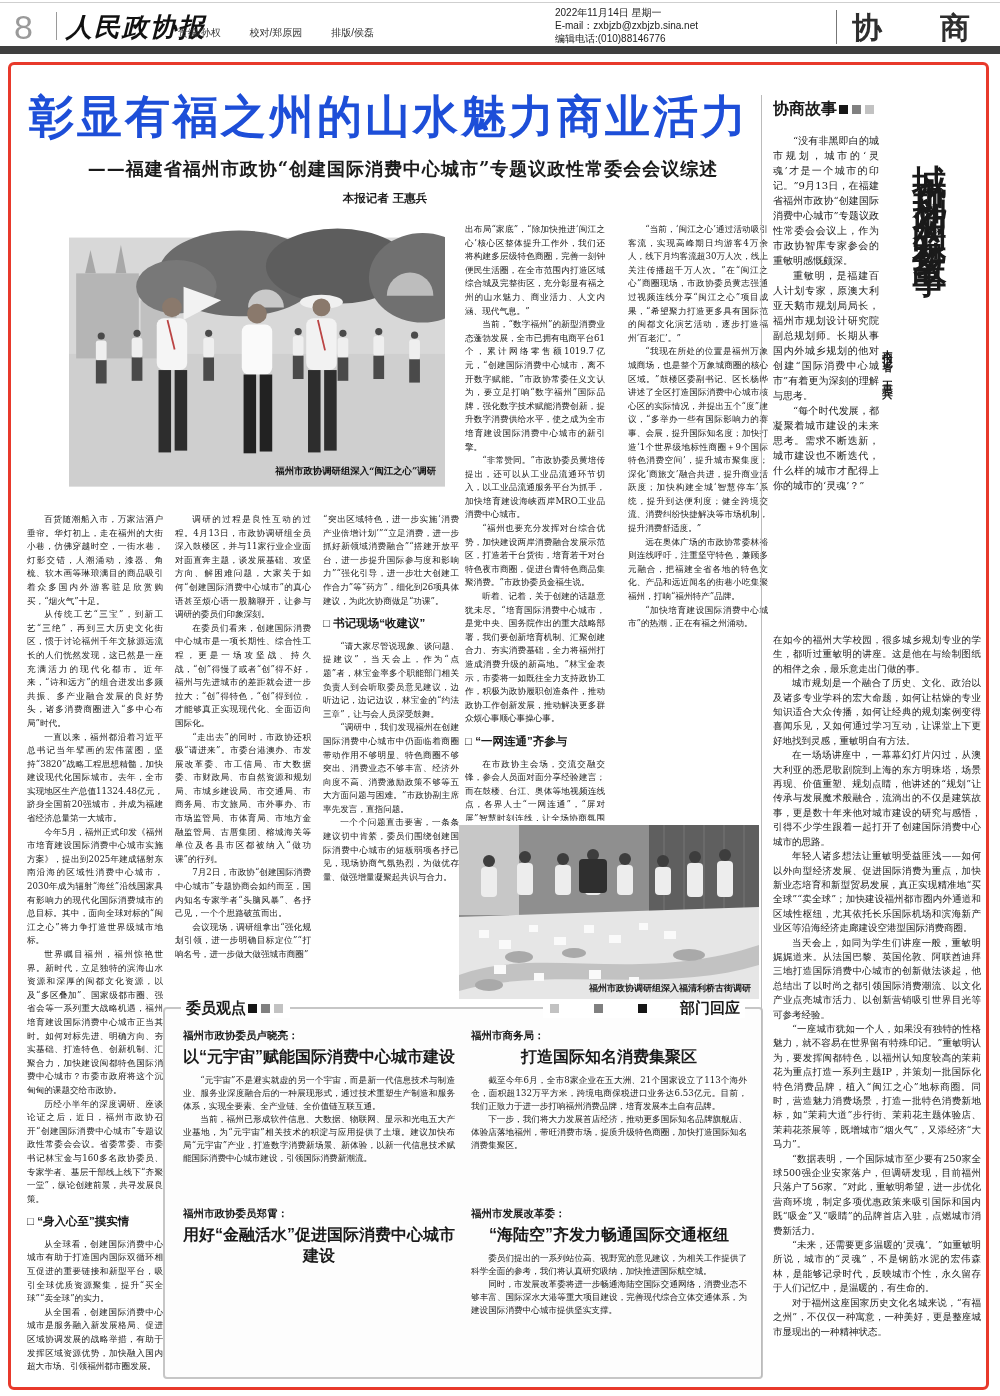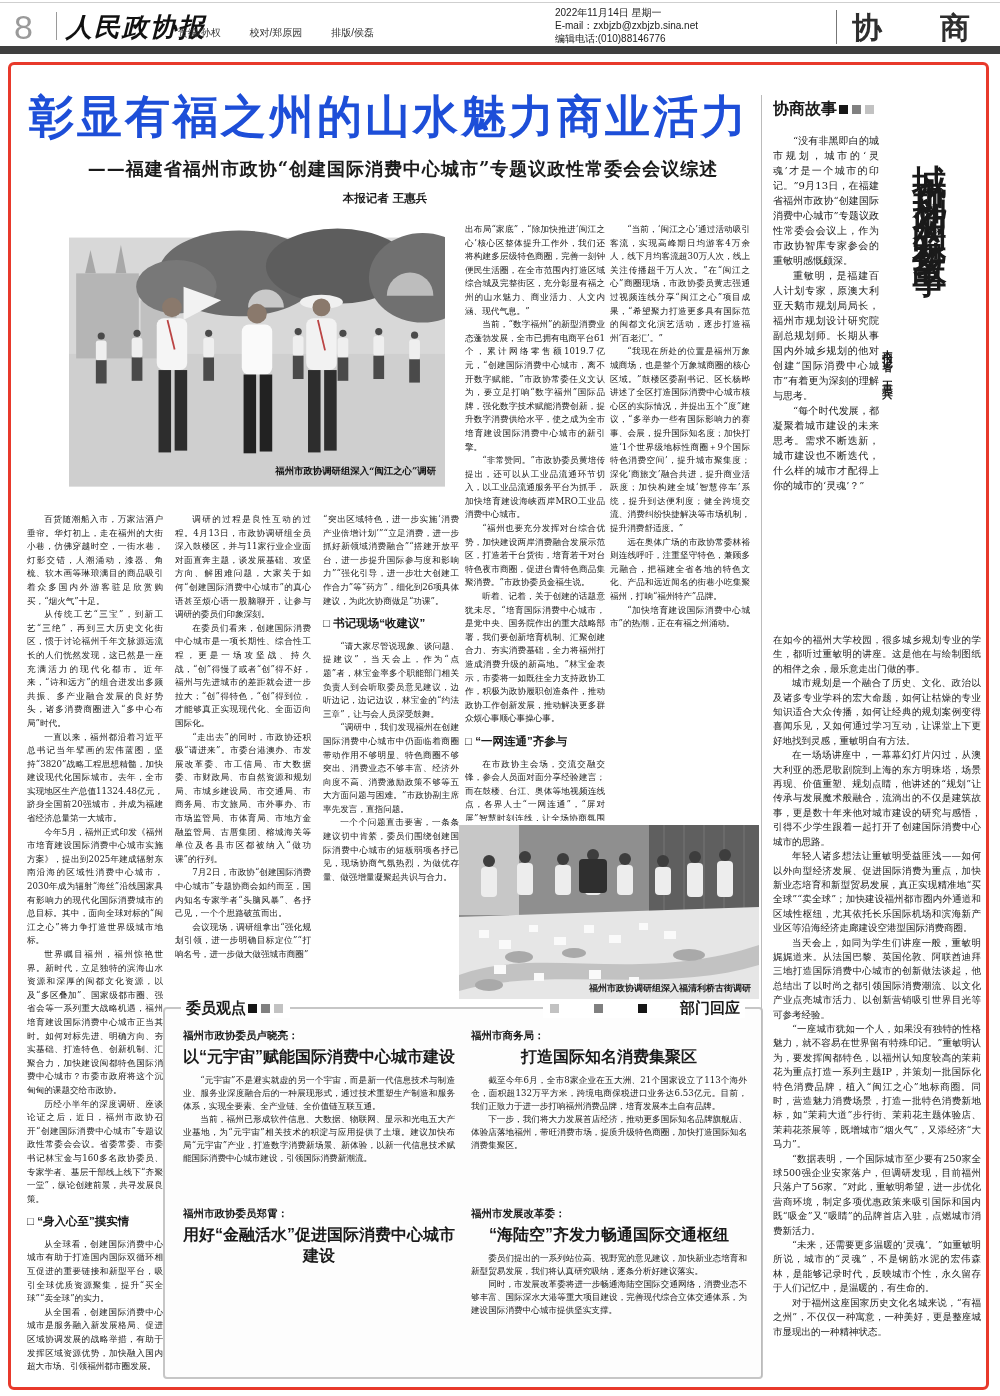--- a/index.html
+++ b/index.html
@@ -35,21 +35,21 @@
 
   
   .col { position:absolute; overflow:hidden; font-size:8.6px; line-height:13.6px; text-align:justify; }
   .col p { text-indent:2em; }
   .col p.cont { text-indent:0; }
   .col p.sub { text-indent:0; font-family:"Liberation Sans",sans-serif; font-weight:bold; font-size:11.5px; margin:9px 0; }
   .c1 { left:16px;  top:448px; width:136px; height:862px; }
   .c2 { left:164px; top:448px; width:136px; height:486px; }
   .c3 { left:312px; top:448px; width:136px; height:486px; }
   .c4 { left:454px; top:158px; width:140px; height:598px; }
-  .c5 { left:599px; top:158px; width:140px; height:598px; }
+  .c5 { left:617px; top:158px; width:140px; height:598px; }
 
   
   .bottombox { position:absolute; left:152px; top:942px; width:600px; height:372px; border:2px solid #c6c6c6; border-radius:4px; background:#fdfdfd; }
   .boxlabel { position:absolute; top:-10px; font-family:"Liberation Sans",sans-serif; font-weight:bold; font-size:15px; background:#fff; padding:0 5px; display:flex; align-items:center; }
   .boxlabel.left { left:16px; } .boxlabel.right { right:16px;gap:31px; }
   .sq { display:inline-block; width:9px; height:9px; margin:0 2px; }
   .sq1{background:#161616;} .sq2{background:#808080;} .sq3{background:#c2c2c2;}
   .b-art { position:absolute; overflow:hidden; }
   .b-a1 { left:18px;  top:20px;  width:272px; height:168px; }
   .b-a2 { left:18px;  top:198px; width:272px; height:162px; }
@@ -311,21 +311,21 @@
         <div class="b-title">打造国际知名消费集聚区</div>
         <div class="b-body">
             <p>截至今年6月，全市8家企业在五大洲、21个国家设立了113个海外仓，面积超132万平方米，跨境电商保税进口业务达6.53亿元。目前，我们正致力于进一步打响福州消费品牌，培育发展本土自有品牌。</p>
             <p>下一步，我们将大力发展首店经济，推动更多国际知名品牌旗舰店、体验店落地福州，带旺消费市场，提质升级特色商圈，加快打造国际知名消费集聚区。</p>
           </div>
       </div>
       <div class="b-art b-a4">
         <div class="b-author">福州市发展改革委：</div>
         <div class="b-title">“海陆空”齐发力畅通国际交通枢纽</div>
         <div class="b-body">
-            <p>委员们提出的一系列站位高、视野宽的意见建议，加快新业态培育和新型贸易发展，我们将认真研究吸纳，逐条分析好建议落实。</p>
+            <p>委员们提出的一系列站位高、视野宽的意见建议，为相关工作提供了科学全面的参考，我们将认真研究吸纳，加快推进国际航空城。</p>
             <p>同时，市发展改革委将进一步畅通海陆空国际交通网络，消费业态不够丰富、国际深水大港等重大项目建设，完善现代综合立体交通体系，为建设国际消费中心城市提供坚实支撑。</p>
           </div>
       </div>
     </div>
 
     <div class="sep-v"></div>
     <div class="sidebar">
       <div class="sb-label">
         <span>协商故事</span>
         <span class="sq sq1"></span>

